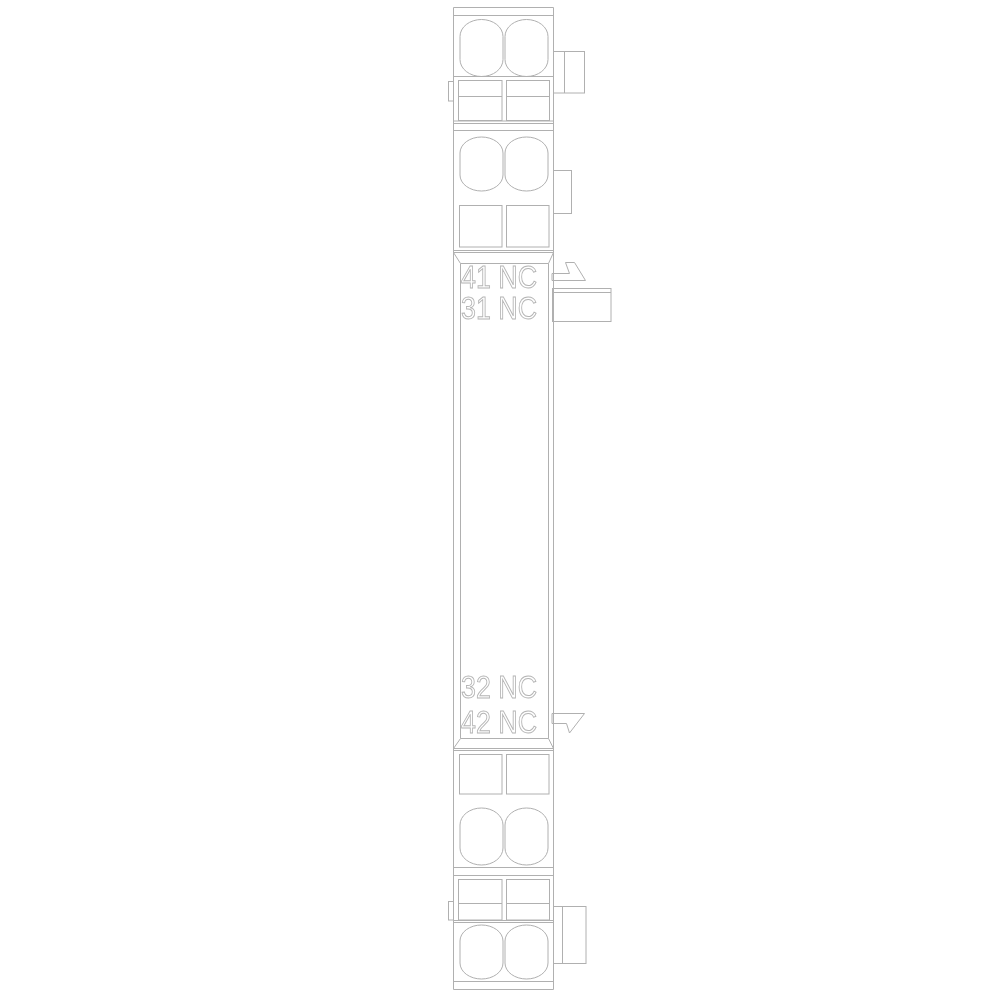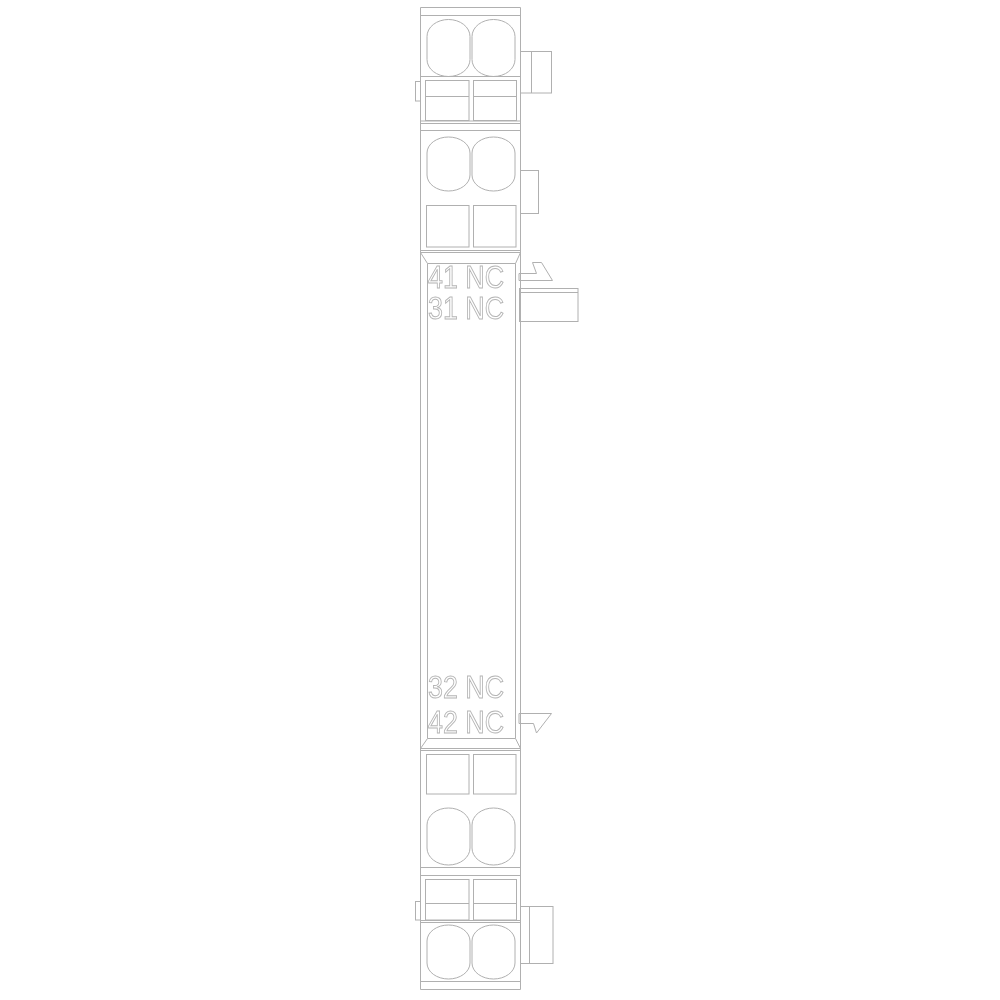--- a/index.html
+++ b/index.html
@@ -1,16 +1,16 @@
 <!DOCTYPE html>
 <html><head>
 <meta charset="utf-8">
 <style>
   html, body { margin: 0; padding: 0; background: #ffffff; }
-  .stage { position: relative; width: 821px; height: 1000px; background: #ffffff; overflow: hidden; }
+  .stage { position: relative; width: 821px; height: 1000px; background: #ffffff; overflow: hidden; padding-left: 33px; }
   svg { display: block; }
   .ln { stroke: #b0b0b0; stroke-width: 1; fill: none; stroke-linejoin: miter; stroke-linecap: butt; }
   .label {
     fill: none;
     stroke: #b5b5b5;
     stroke-width: 1;
     font-family: "Liberation Sans", sans-serif;
     font-size: 32px;
   }
 </style>

